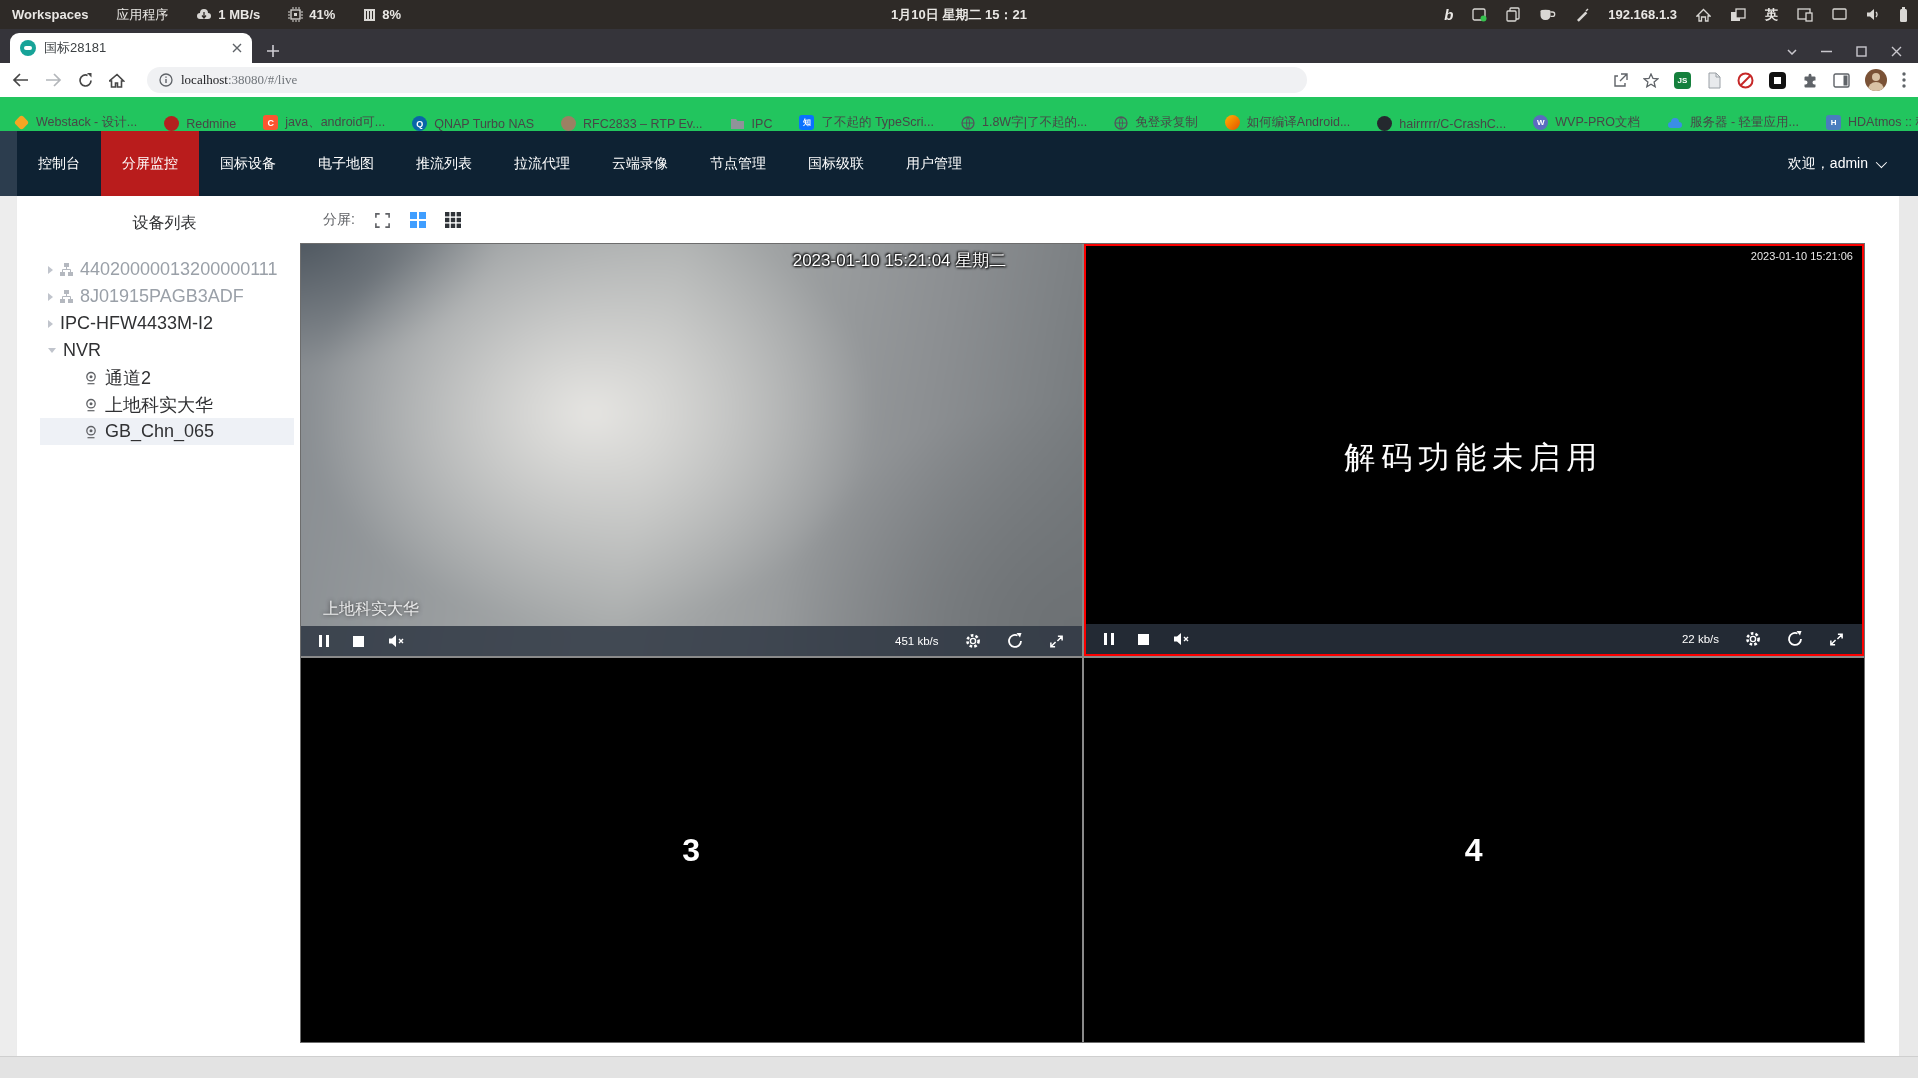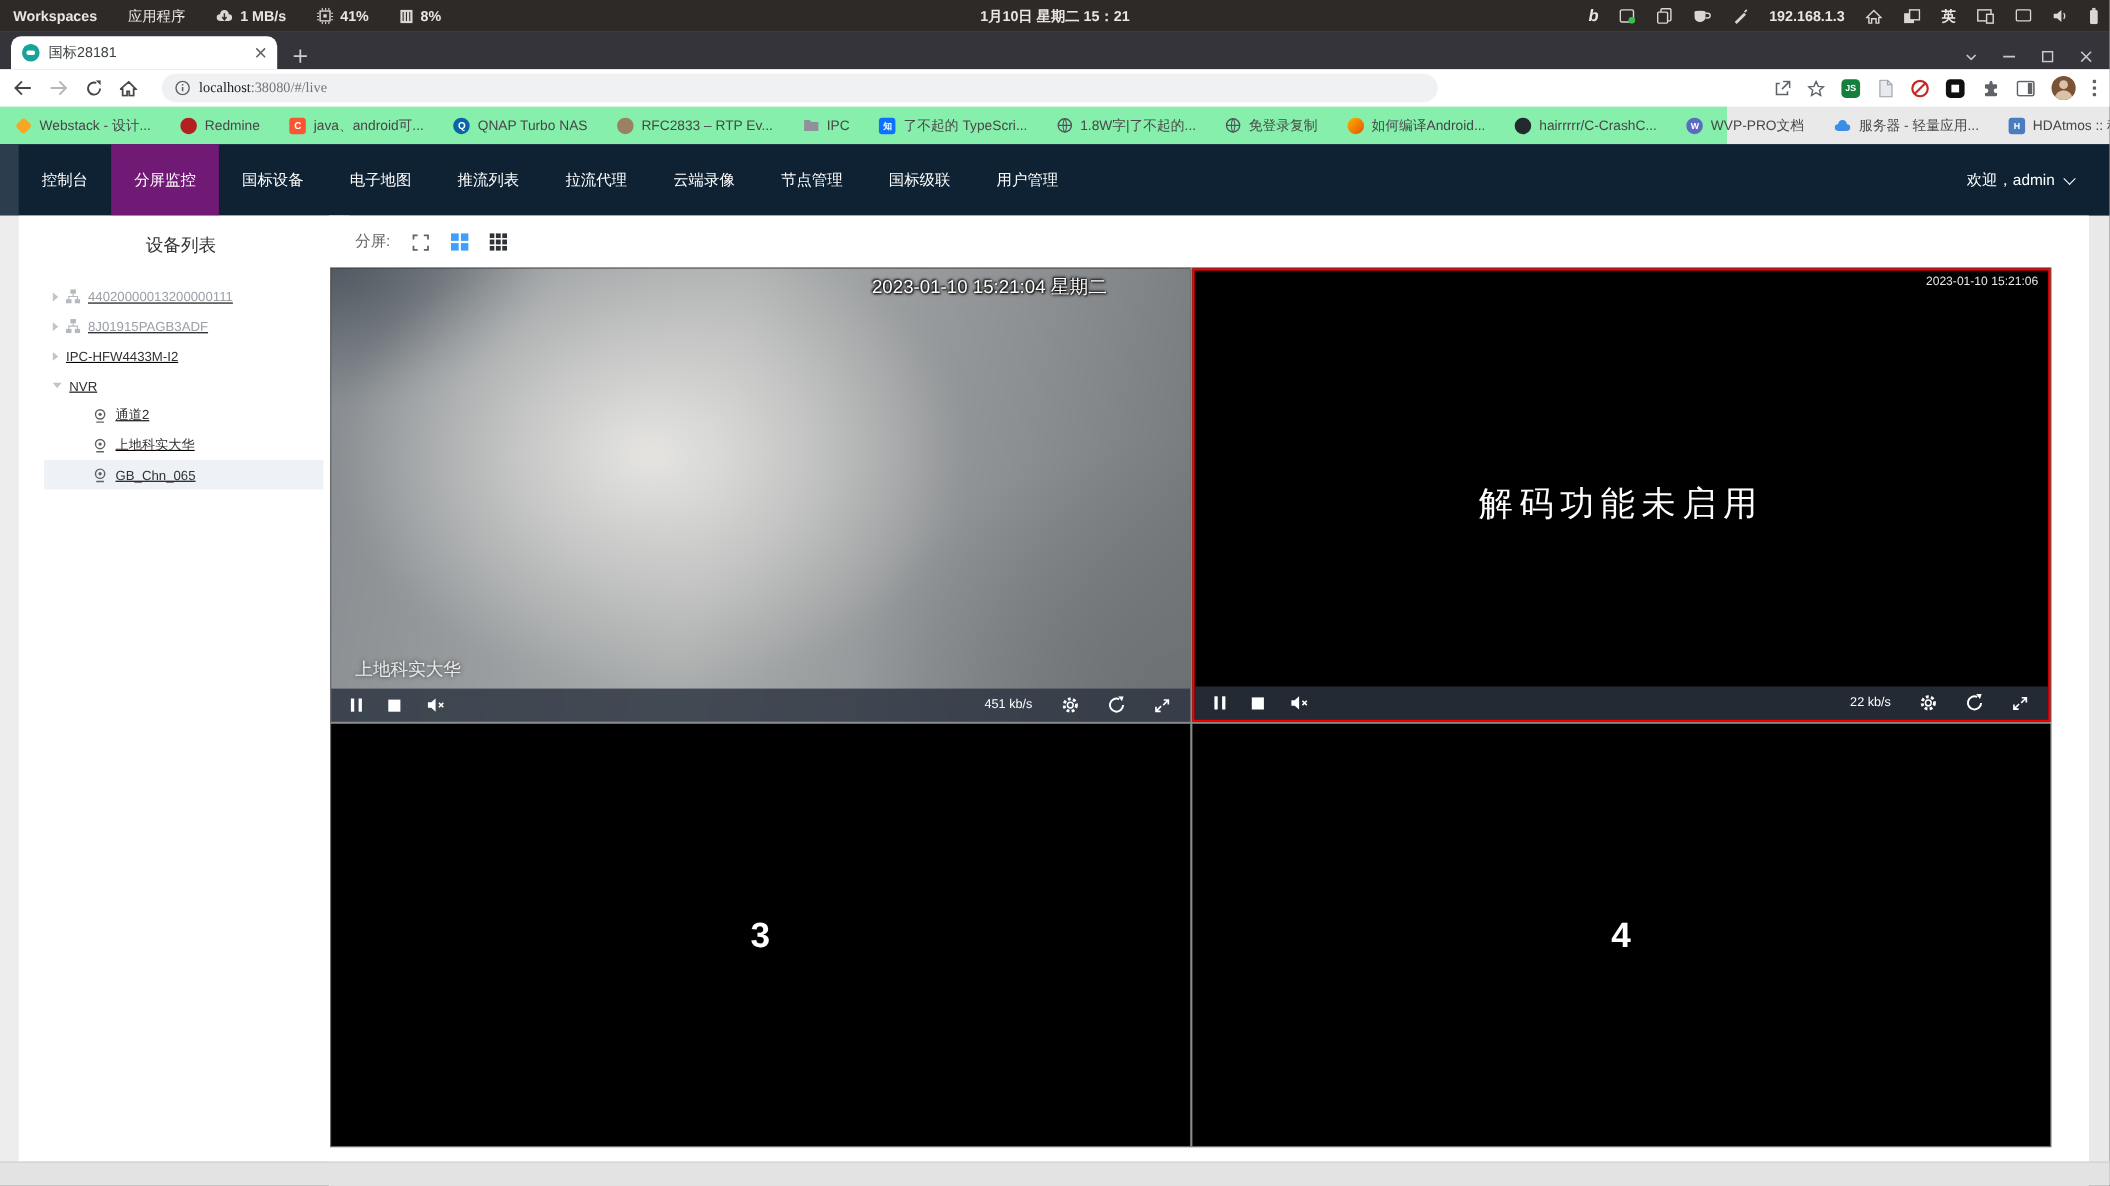--- a/index.html
+++ b/index.html
@@ -36,39 +36,39 @@
   .pill{height:26px;flex:none;width:1160px;margin-left:6px;background:#f0f1f3;border-radius:13px;
     display:flex;align-items:center;gap:8px;padding:0 12px;font-size:13px;font-family:Liberation Serif, serif;}
   .host{color:#202124}.urlrest{color:#70757a}
   .url-right{margin-left:auto;display:flex;align-items:center;gap:15px;padding-right:12px;}
   .ext{width:17px;height:17px;border-radius:4px;flex:none;display:flex;align-items:center;justify-content:center;
     font-size:8px;font-weight:bold;color:#fff;}
   .avatar{width:22px;height:22px;border-radius:50%;background:#7a5236;position:relative;overflow:hidden;}
   .avatar::before{content:"";position:absolute;left:7px;top:4px;width:8px;height:8px;border-radius:50%;background:#d9c2a5;}
   .avatar::after{content:"";position:absolute;left:3px;top:13px;width:16px;height:10px;border-radius:8px 8px 0 0;background:#d9c2a5;}
   
-  .bmbar{position:absolute;left:0;top:97px;width:1570px;height:34px;background:#86efac;
-    display:flex;align-items:center;padding:0 14px;font-size:12.5px;color:#474747;}
+  .bmbar{position:absolute;left:0;top:97px;width:1918px;height:34px;background:#22c55e;
+    display:flex;align-items:flex-end;padding:0 14px;font-size:12.5px;color:#474747;}
   .bm{display:flex;align-items:center;gap:7px;margin-right:27px;white-space:nowrap;}
   .fav{width:15px;height:15px;border-radius:3px;flex:none;display:flex;align-items:center;justify-content:center;
     font-size:9px;font-weight:bold;color:#fff;}
   .round{border-radius:50%;}
   
   .navbar{position:absolute;left:0;top:131px;width:1918px;height:65px;background:#0e2233;display:flex;}
   .nav-gutter{width:17px;height:100%;background:#2c3d4e;flex:none;}
   .nav-item{height:100%;display:flex;align-items:center;padding:4px 21px;color:#fff;font-size:14px;cursor:pointer;}
-  .nav-item.active{background:#701a75;}
+  .nav-item.active{background:#b91c1c;}
   .welcome{margin-left:auto;display:flex;align-items:center;gap:8px;color:#fff;font-size:14px;padding-right:34px;}
   .chev{width:8px;height:8px;border-right:1.5px solid #fff;border-bottom:1.5px solid #fff;transform:rotate(45deg) translateY(-2px);}
   
   .gutter-left{position:absolute;left:0;top:196px;width:17px;height:860px;background:#ededed;}
   .sidebar{position:absolute;left:17px;top:196px;width:301px;height:860px;background:#fff;
     border-right:6px solid #0ea5e9;box-shadow:2px 0 5px rgba(0,0,0,.04);}
   .sb-title{padding-top:17px;text-align:center;font-size:16px;color:#303133;}
-  .tree{margin-top:22px;font-size:12px;text-decoration:underline;}
+  .tree{margin-top:22px;font-size:18px;}
   .trow{display:flex;align-items:center;height:27px;margin:0 18px 0 23px;padding-left:8px;gap:7px;color:#303133;cursor:pointer;}
   .trow.dim{color:#9aa0a8;}
   .trow.child{padding-left:44px;}
   .trow.selected{background:#eef1f6;}
   .caret-r{width:0;height:0;border-left:5px solid #c0c4cc;border-top:4px solid transparent;border-bottom:4px solid transparent;flex:none;}
   .caret-d{width:0;height:0;border-top:5px solid #c0c4cc;border-left:4px solid transparent;border-right:4px solid transparent;flex:none;}
   
   .main{position:absolute;left:299px;top:196px;width:1600px;height:932px;background:#fff;}
   .toolbar{height:48px;display:flex;align-items:center;gap:19px;padding-left:24px;color:#606266;font-size:14px;}
   .tb-btn{display:flex;align-items:center;cursor:pointer;}

